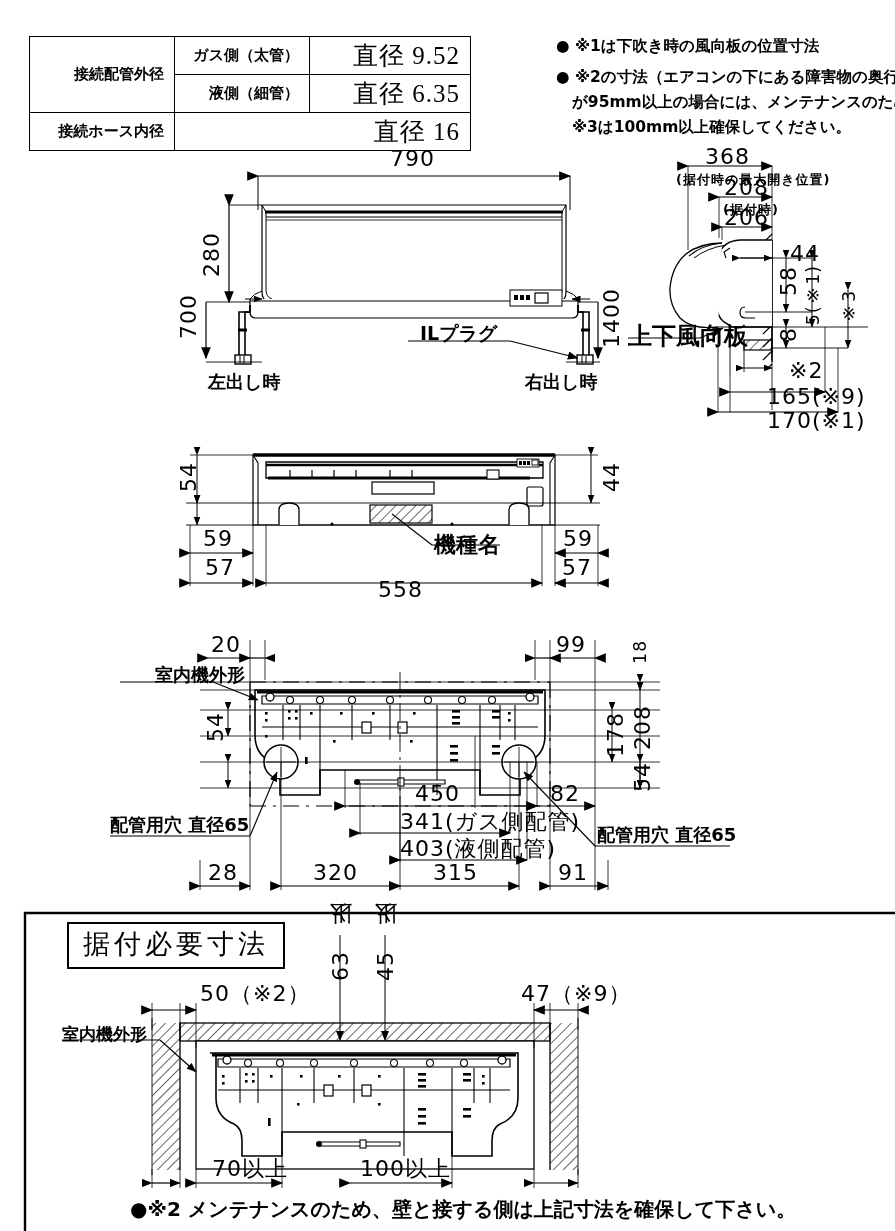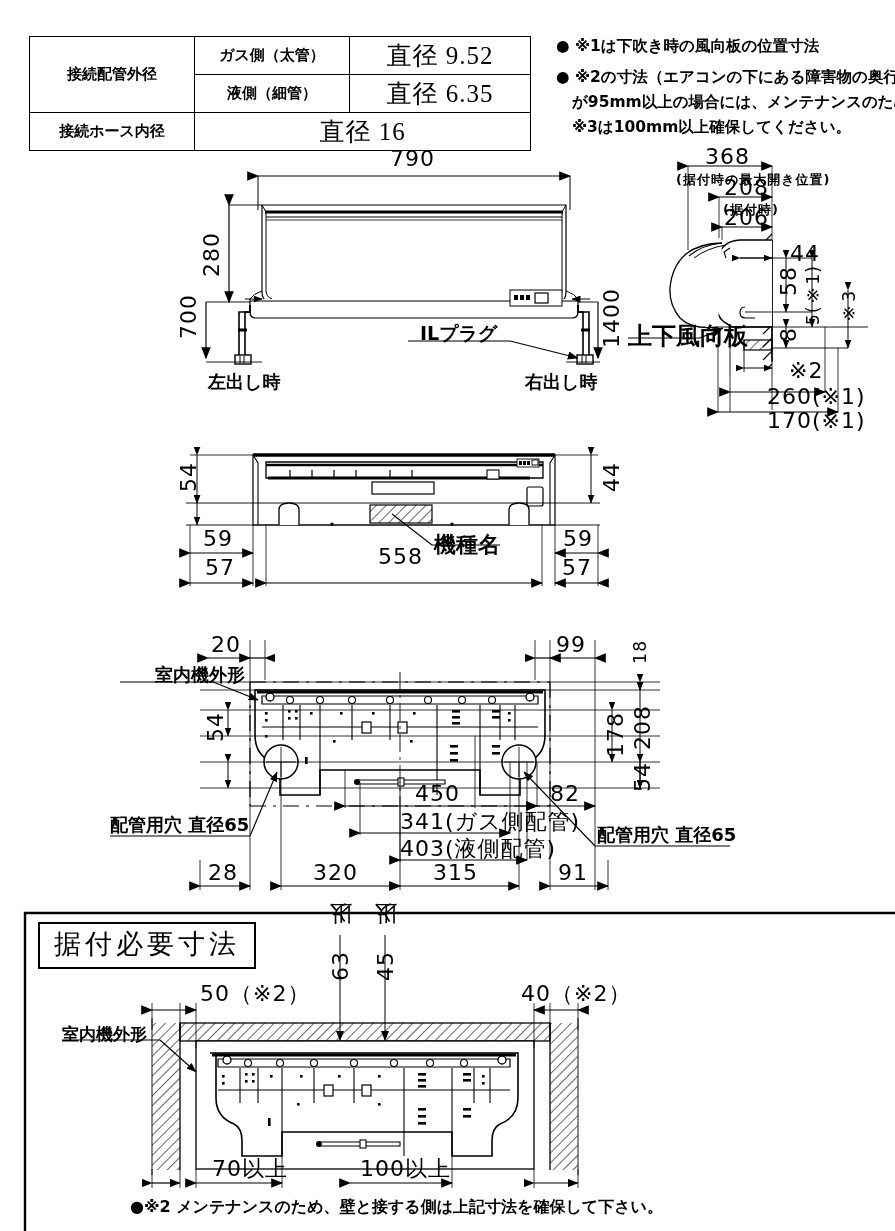--- a/index.html
+++ b/index.html
@@ -8,25 +8,25 @@
   .abs{position:absolute;}
   .dimtxt{font-size:22px;letter-spacing:1px;white-space:nowrap;line-height:1;}
   .dimtxt.sm{font-size:17px;}
   .dimtxt.xs{font-size:13px;font-weight:bold;}
   .jp{font-size:16px;white-space:nowrap;line-height:1.45;}
   .jp.b{font-weight:bold;}
   .vert{writing-mode:vertical-rl;transform:rotate(180deg);}
   svg{position:absolute;top:0;left:0;overflow:visible;}
   .tbl{border-collapse:collapse;}
   .tbl td{border:1.6px solid #000;font-size:15px;font-weight:bold;
-          text-align:center;padding:2px 20px;white-space:nowrap;}
+          text-align:right;padding:2px 10px;white-space:nowrap;}
   .tbl td.num{font-size:25px;font-weight:normal;letter-spacing:1px;font-family:Liberation Serif, serif;}
   .notebox{font-size:15.5px;font-weight:bold;line-height:1.62;white-space:nowrap;}
   .titlebox{border:2.2px solid #000;display:inline-block;padding:2px 14px 5px;
-            font-size:27px;letter-spacing:4px;}
+            font-size:27px;letter-spacing:4px;margin-left:29px;}
 </style>
 </head>
 <body>
 
 <div class="abs" style="left:29px;top:36px;">
   <table class="tbl">
     <tbody>
         <tr>
       <td rowspan="2" style="width:124px;">接続配管外径</td>
       <td style="width:114px;">ガス側（太管）</td>
@@ -507,34 +507,34 @@
 <div class="abs dimtxt" style="left:724px;top:177px;">208</div>
 <div class="abs dimtxt xs" style="left:723px;top:203px;">(据付時)</div>
 <div class="abs dimtxt" style="left:724px;top:207px;">206</div>
 <div class="abs dimtxt" style="left:790px;top:243px;">44</div>
 <div class="abs dimtxt vert" style="left:778px;top:266px;">58</div>
 <div class="abs dimtxt vert sm" style="left:805px;top:265px;">5(※1)</div>
 <div class="abs dimtxt vert sm" style="left:841px;top:290px;">※3</div>
 <div class="abs dimtxt vert" style="left:778px;top:327px;">8</div>
 <div class="abs dimtxt" style="left:789px;top:360px;">※2</div>
 <div class="abs dimtxt" style="left:767px;top:386px;">
-  <span>260(※1)</span>
+  <span>165(※9)</span>
 </div>
 <div class="abs dimtxt" style="left:767px;top:410px;">
   <span>170(※1)</span>
 </div>
 <div class="abs jp b" style="left:628px;top:319px;font-size:24px;">上下風向板</div>
 
 <div class="abs dimtxt vert" style="left:178px;top:462px;">54</div>
 <div class="abs dimtxt vert" style="left:601px;top:462px;">44</div>
 <div class="abs dimtxt" style="left:203px;top:528px;">59</div>
 <div class="abs dimtxt" style="left:563px;top:528px;">59</div>
 <div class="abs dimtxt" style="left:205px;top:557px;">57</div>
 <div class="abs dimtxt" style="left:562px;top:557px;">57</div>
-<div class="abs dimtxt" style="left:378px;top:546px;">558</div>
+<div class="abs dimtxt" style="left:378px;top:579px;">558</div>
 <div class="abs jp b" style="left:434px;top:529px;font-size:22px;">機種名</div>
 
 <div class="abs dimtxt" style="left:211px;top:634px;">20</div>
 <div class="abs dimtxt" style="left:556px;top:634px;">99</div>
 <div class="abs dimtxt vert sm" style="left:632px;top:640px;">18</div>
 <div class="abs dimtxt vert" style="left:632px;top:705px;">208</div>
 <div class="abs dimtxt vert" style="left:605px;top:712px;">178</div>
 <div class="abs dimtxt vert" style="left:632px;top:762px;">54</div>
 <div class="abs dimtxt vert" style="left:205px;top:712px;">54</div>
 <div class="abs dimtxt" style="left:550px;top:783px;">82</div>
@@ -550,21 +550,21 @@
 <div class="abs dimtxt" style="left:433px;top:862px;">315</div>
 <div class="abs dimtxt" style="left:558px;top:862px;">91</div>
 <div class="abs jp b" style="left:155px;top:662px;font-size:18px;">室内機外形</div>
 <div class="abs jp b" style="left:110px;top:812px;font-size:18px;">配管用穴 直径65</div>
 <div class="abs jp b" style="left:597px;top:822px;font-size:18px;">配管用穴 直径65</div>
 
 <div class="abs" style="left:38px;top:922px;">
   <div class="titlebox">据付必要寸法</div>
 </div>
 <div class="abs dimtxt" style="left:200px;top:983px;">50（※2）</div>
-<div class="abs dimtxt" style="left:521px;top:983px;">40（※2）</div>
+<div class="abs dimtxt" style="left:521px;top:983px;">47（※9）</div>
 <div class="abs dimtxt vert" style="left:330px;top:941px;">63 以上</div>
 <div class="abs dimtxt vert" style="left:375px;top:941px;">45 以上</div>
 <div class="abs dimtxt" style="left:212px;top:1158px;">70以上</div>
 <div class="abs dimtxt" style="left:360px;top:1158px;">100以上</div>
 <div class="abs jp b" style="left:62px;top:1022px;font-size:17px;">室内機外形</div>
-<div class="abs jp b" style="left:130px;top:1195px;font-size:16px;">
+<div class="abs jp b" style="left:130px;top:1195px;font-size:20px;">
   <span>●</span><span>※2 メンテナンスのため、壁と接する側は上記寸法を確保して下さい。</span>
 </div>
 
 </body></html>

